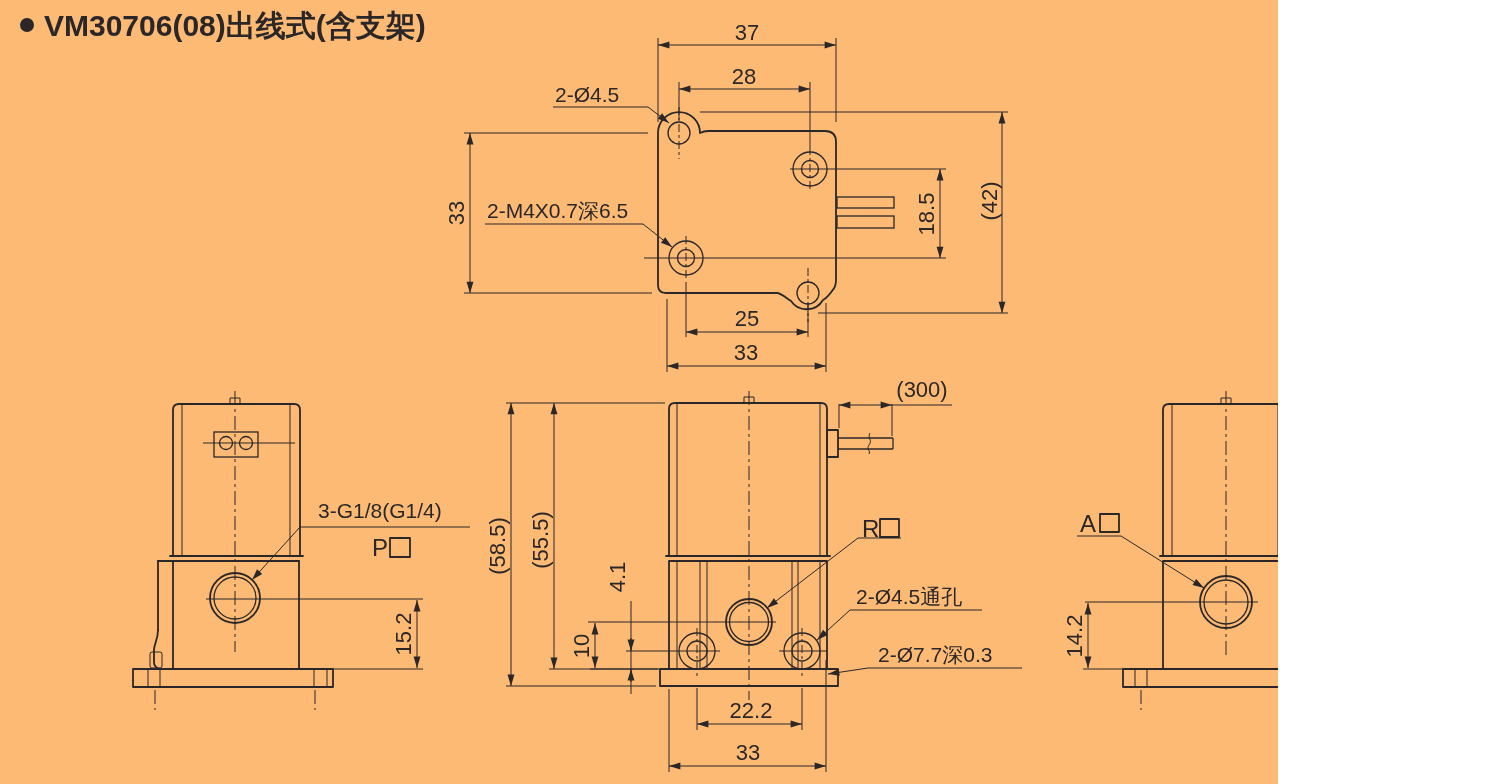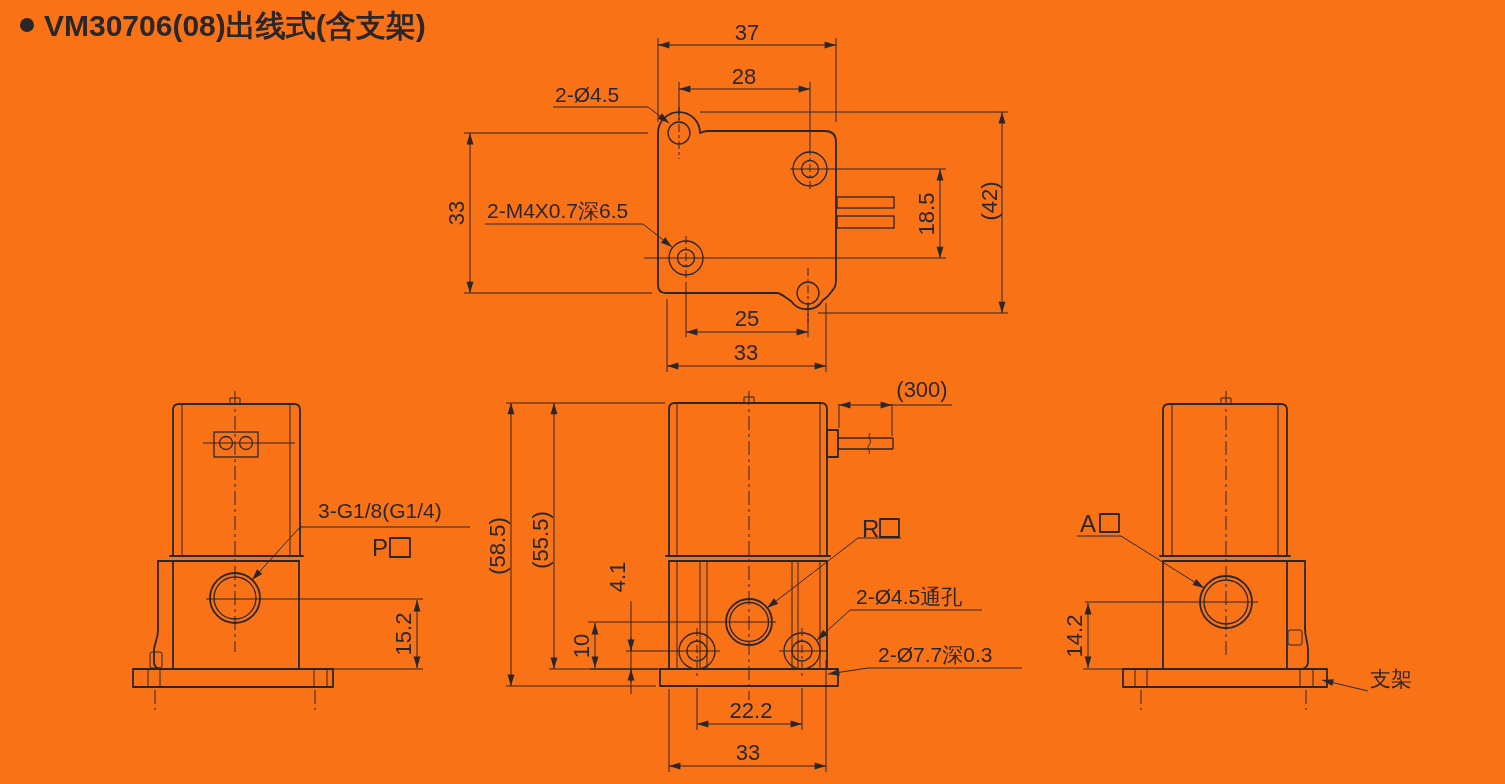--- a/index.html
+++ b/index.html
@@ -1,16 +1,16 @@
 <!DOCTYPE html>
 <html><head>
 <meta charset="utf-8">
 <style>
   html,body{margin:0;padding:0;background:#ffffff;}
-  .canvas{position:relative;width:1505px;height:784px;background:#f97316;overflow:hidden;
+  .canvas{position:relative;width:1278px;height:784px;background:#fdba74;overflow:hidden;
           font-family:"Liberation Sans",sans-serif;}
   svg{display:block;}
   svg text{fill:#2b2728;font-family:"Liberation Sans",sans-serif;font-size:22px;}
   svg .lbl{font-size:21px;}
   svg .big{font-size:24px;}
   svg .title-text{font-size:30px;font-weight:bold;}
   .o{fill:none;stroke:#2b2728;stroke-width:1.8;stroke-linecap:round;stroke-linejoin:round;}
   .m{fill:none;stroke:#2b2728;stroke-width:1.3;}
   .t{fill:none;stroke:#2b2728;stroke-width:1;}
   .c{fill:none;stroke:#2b2728;stroke-width:1;stroke-dasharray:14 4 3 4;}

